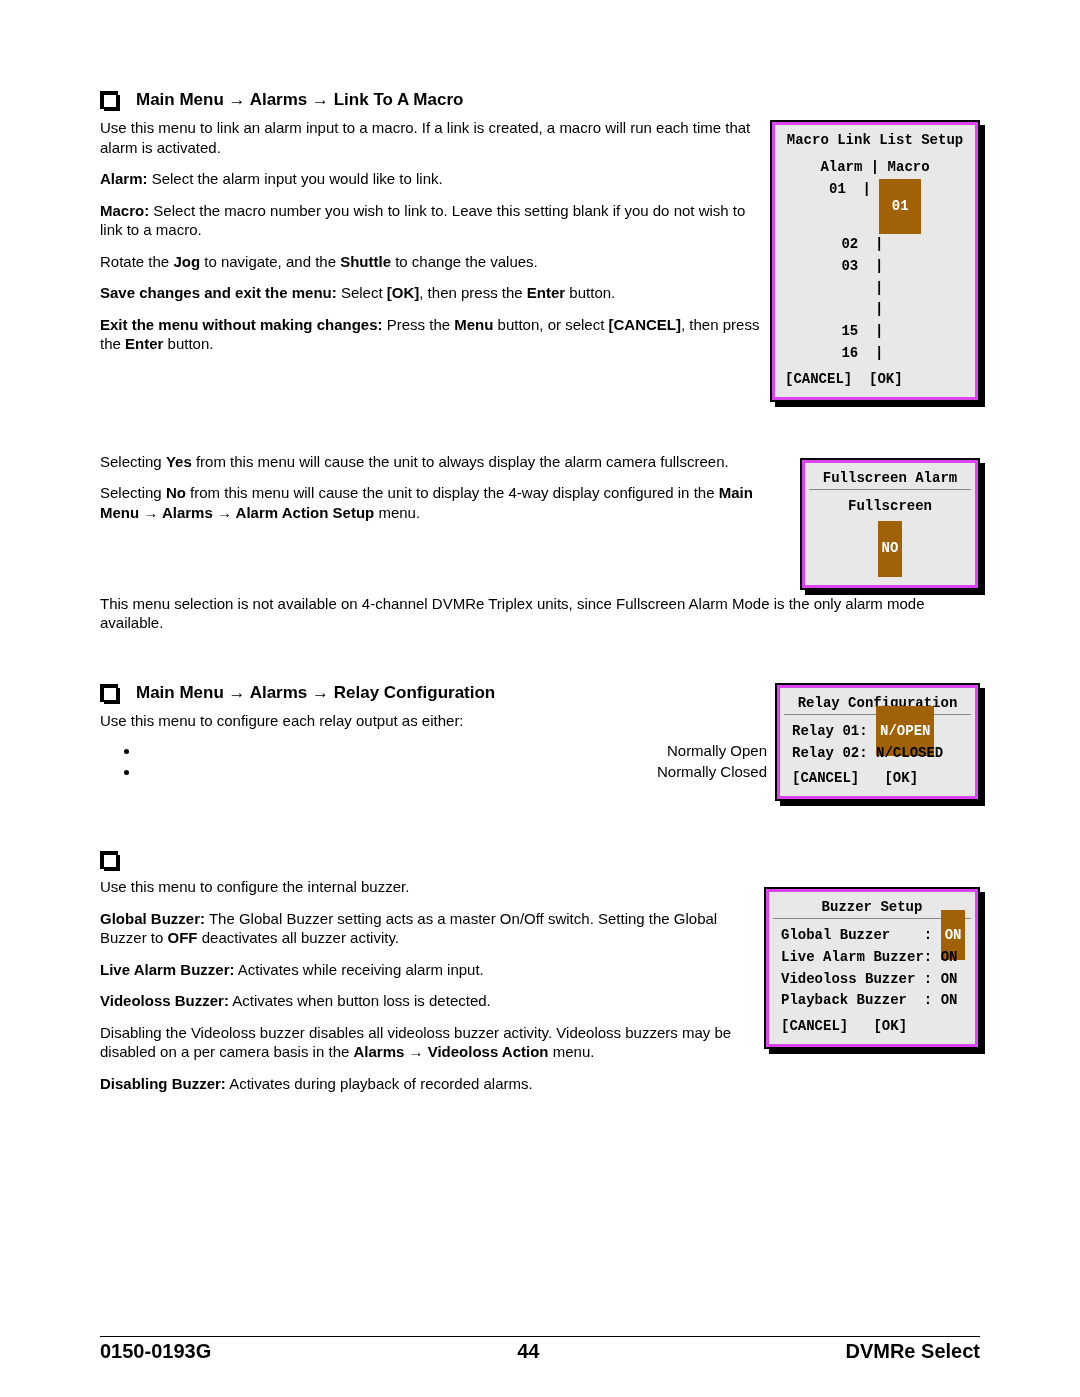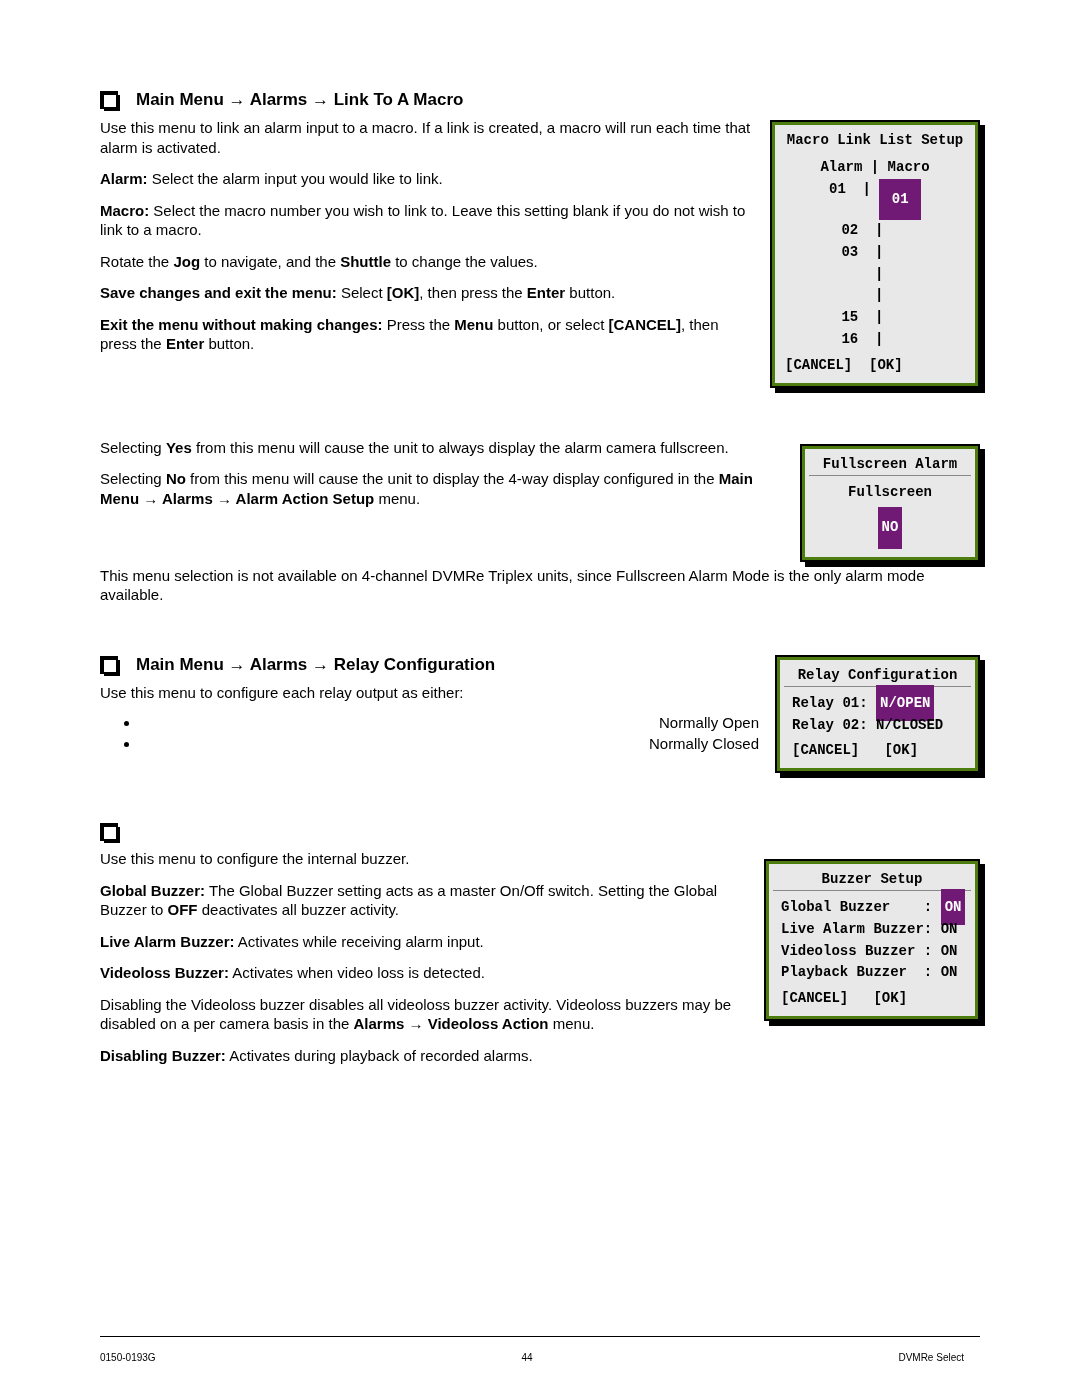--- a/index.html
+++ b/index.html
@@ -17,21 +17,21 @@
     box-sizing: border-box;
     padding: 90px 100px 40px 100px;
   }
   .section {
     margin-bottom: 40px;
     clear: both;
   }
   .section-row {
     display: flex;
     align-items: flex-start;
-    gap: 16px;
+    gap: 8px;
   }
   .section-text {
     flex: 1;
     min-width: 0;
   }
   .heading {
     display: flex;
     align-items: center;
     font-weight: bold;
     font-size: 17px;
@@ -76,21 +76,21 @@
   .panel {
     font-family: "Courier New", monospace;
     font-weight: bold;
     font-size: 14px;
     border: 2px solid #000;
     box-shadow: 5px 5px 0 0 #000;
     background: #e8e8e8;
     box-sizing: border-box;
   }
   .panel-inner{
-    border:3px solid #4d7c0f;
+    border:3px solid #d946ef;
     padding:4px 2px;
     background:#e8e8e8;
   }
   .panel-title {
     text-align: center;
     padding: 3px 0 3px 0;
     font-weight: bold;
   }
   .panel .sep {
     border-top: 1px solid #888;
@@ -98,23 +98,23 @@
   }
   .panel .body {
     padding: 6px 8px 4px 8px;
     text-align: center;
   }
   .panel .left-body {
     padding: 6px 10px 4px 10px;
     text-align: left;
   }
   .hl {
-    background: #701a75;
+    background: #a16207;
     color: #fff;
-    padding: 10px 4px;
+    padding: 17px 4px;
   }
   .row {
     display:flex;
     justify-content:center;
     gap:0;
     line-height:1.55;
     white-space: pre;
   }
   .row-left{
     display:block;
@@ -129,25 +129,26 @@
   .footer-line{
     position:absolute;
     left:100px;
     right:100px;
     bottom:60px;
     border-top:1.5px solid #000;
   }
   .footer {
     position: absolute;
     left: 100px;
-    right: 116px;
+    right: 100px;
     bottom: 34px;
     display: flex;
     justify-content: space-between;
-    font-size: 10px;
+    font-size: 20px;
+    font-weight: bold;
   }
 </style>
 </head>
 <body>
 
 <div class="page">
 
   <div class="section">
     <div class="section-row">
       <div class="section-text">
@@ -240,21 +241,21 @@
 
   <div class="section" style="margin-top:50px;">
     <div class="section-row">
       <div class="section-text">
         <div class="heading">
           <span class="checkbox-icon"></span>
         </div>
         <p class="para">Use this menu to configure the internal buzzer.</p>
         <p class="para"><span class="bold">Global Buzzer:</span><span>  The Global Buzzer setting acts as a master On/Off switch.  Setting the Global Buzzer to </span><span class="bold">OFF</span><span> deactivates all buzzer activity.</span></p>
         <p class="para"><span class="bold">Live Alarm Buzzer:</span><span>  Activates while receiving alarm input.</span></p>
-        <p class="para"><span class="bold">Videoloss Buzzer:</span><span>  Activates when video loss is detected.</span></p>
+        <p class="para"><span class="bold">Videoloss Buzzer:</span><span>  Activates when button loss is detected.</span></p>
         <p class="para"><span>Disabling the Videoloss buzzer disables all videoloss buzzer activity. Videoloss buzzers may be disabled on a per camera basis in the </span><span class="bold">Alarms → Videoloss Action</span><span> menu.</span></p>
         <p class="para"><span class="bold">Disabling Buzzer:</span><span>  Activates during playback of recorded alarms.</span></p>
       </div>
       <div class="panel-wrap" style="margin-top:36px;">
         <div class="panel" style="width:216px;">
          <div class="panel-inner">
           <div class="panel-title">Buzzer Setup</div>
           <div class="sep"></div>
           <div class="left-body">
             <div class="row-left"><span>Global Buzzer    :</span> <span class="hl">ON</span></div>

